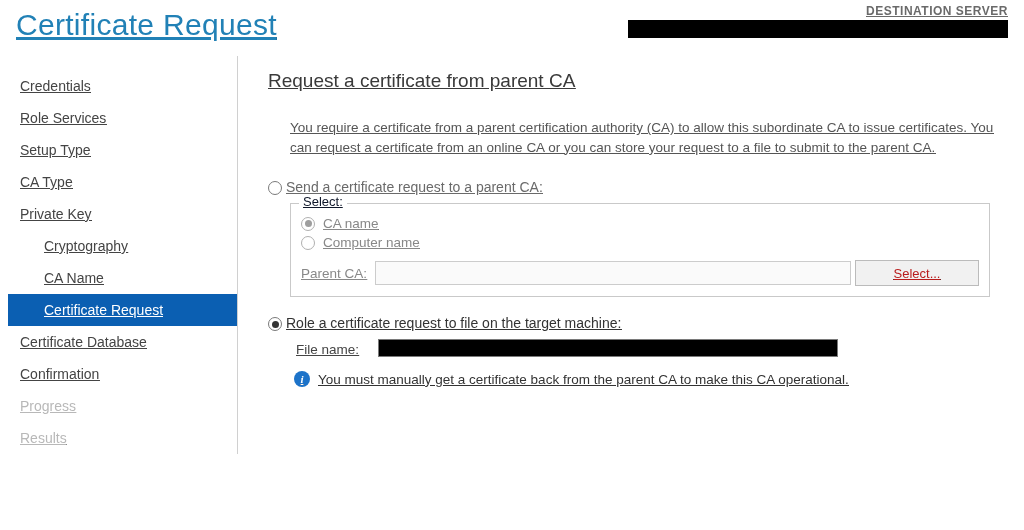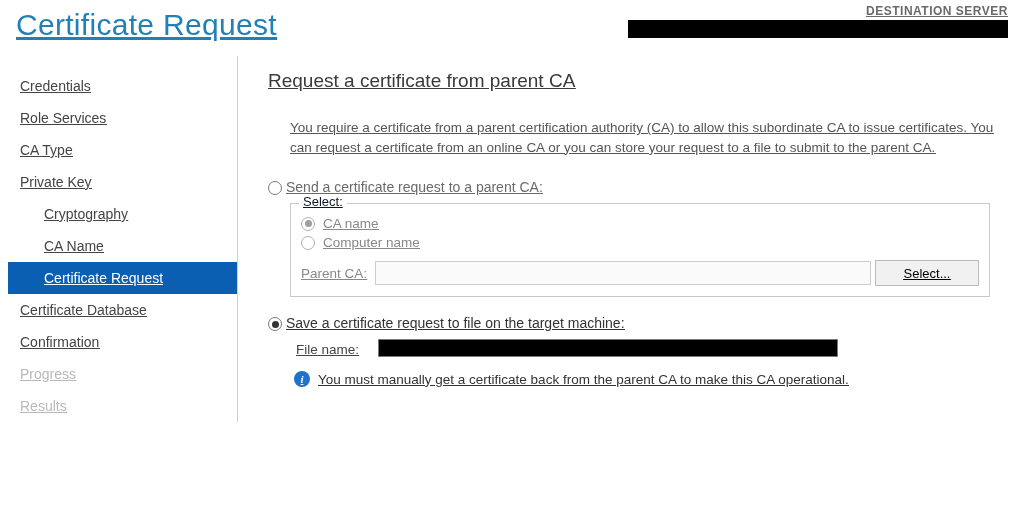--- a/index.html
+++ b/index.html
@@ -137,25 +137,25 @@
       margin-top: 10px;
     }
     .parent-label { font-size: 13.5px; color: #888; min-width: 70px; }
     .parent-input {
       flex: 1;
       height: 24px;
       border: 1px solid #ccc;
       background: #fafafa;
     }
     .select-btn {
-      width: 104px;
+      width: 124px;
       height: 26px;
       border: 1px solid #bbb;
       background: #f1f1f1;
-      color: #000000;
+      color: #b91c1c;
       font-size: 13px;
       cursor: default;
     }
     .file-row {
       display: flex;
       align-items: flex-end;
       gap: 10px;
       margin: 6px 0 14px 28px;
     }
     .file-label { font-size: 13.5px; color: #444; min-width: 72px; }
@@ -193,20 +193,21 @@
   <div class="dest-block">
     <div class="dest-label">DESTINATION SERVER</div>
     <div class="dest-redact"></div>
   </div>
 </div>
 
 <div class="body">
   <div class="sidebar">
     <div class="nav-item">Credentials</div>
     <div class="nav-item">Role Services</div>
+    <div class="nav-item">Setup Type</div>
     <div class="nav-item">CA Type</div>
     <div class="nav-item">Private Key</div>
     <div class="nav-item sub">Cryptography</div>
     <div class="nav-item sub">CA Name</div>
     <div class="nav-item sub selected">Certificate Request</div>
     <div class="nav-item">Certificate Database</div>
     <div class="nav-item">Confirmation</div>
     <div class="nav-item disabled">Progress</div>
     <div class="nav-item disabled">Results</div>
   </div>
@@ -236,21 +237,21 @@
         <span class="parent-label">Parent CA:</span>
         <div class="parent-input"></div>
         <button class="select-btn" disabled="">Select...</button>
       </div>
     </div>
 
     <div class="radio-row">
       <span class="radio">
           <span class="dot"></span>
         </span>
-      <span>Save a certificate request to file on the target machine:</span>
+      <span>Role a certificate request to file on the target machine:</span>
     </div>
 
     <div class="file-row">
       <span class="file-label">File name:</span>
       <div class="file-redact"></div>
     </div>
 
     <div class="info-row">
       <span class="info-icon">i</span>
       <span>You must manually get a certificate back from the parent CA to make this CA operational.</span>

